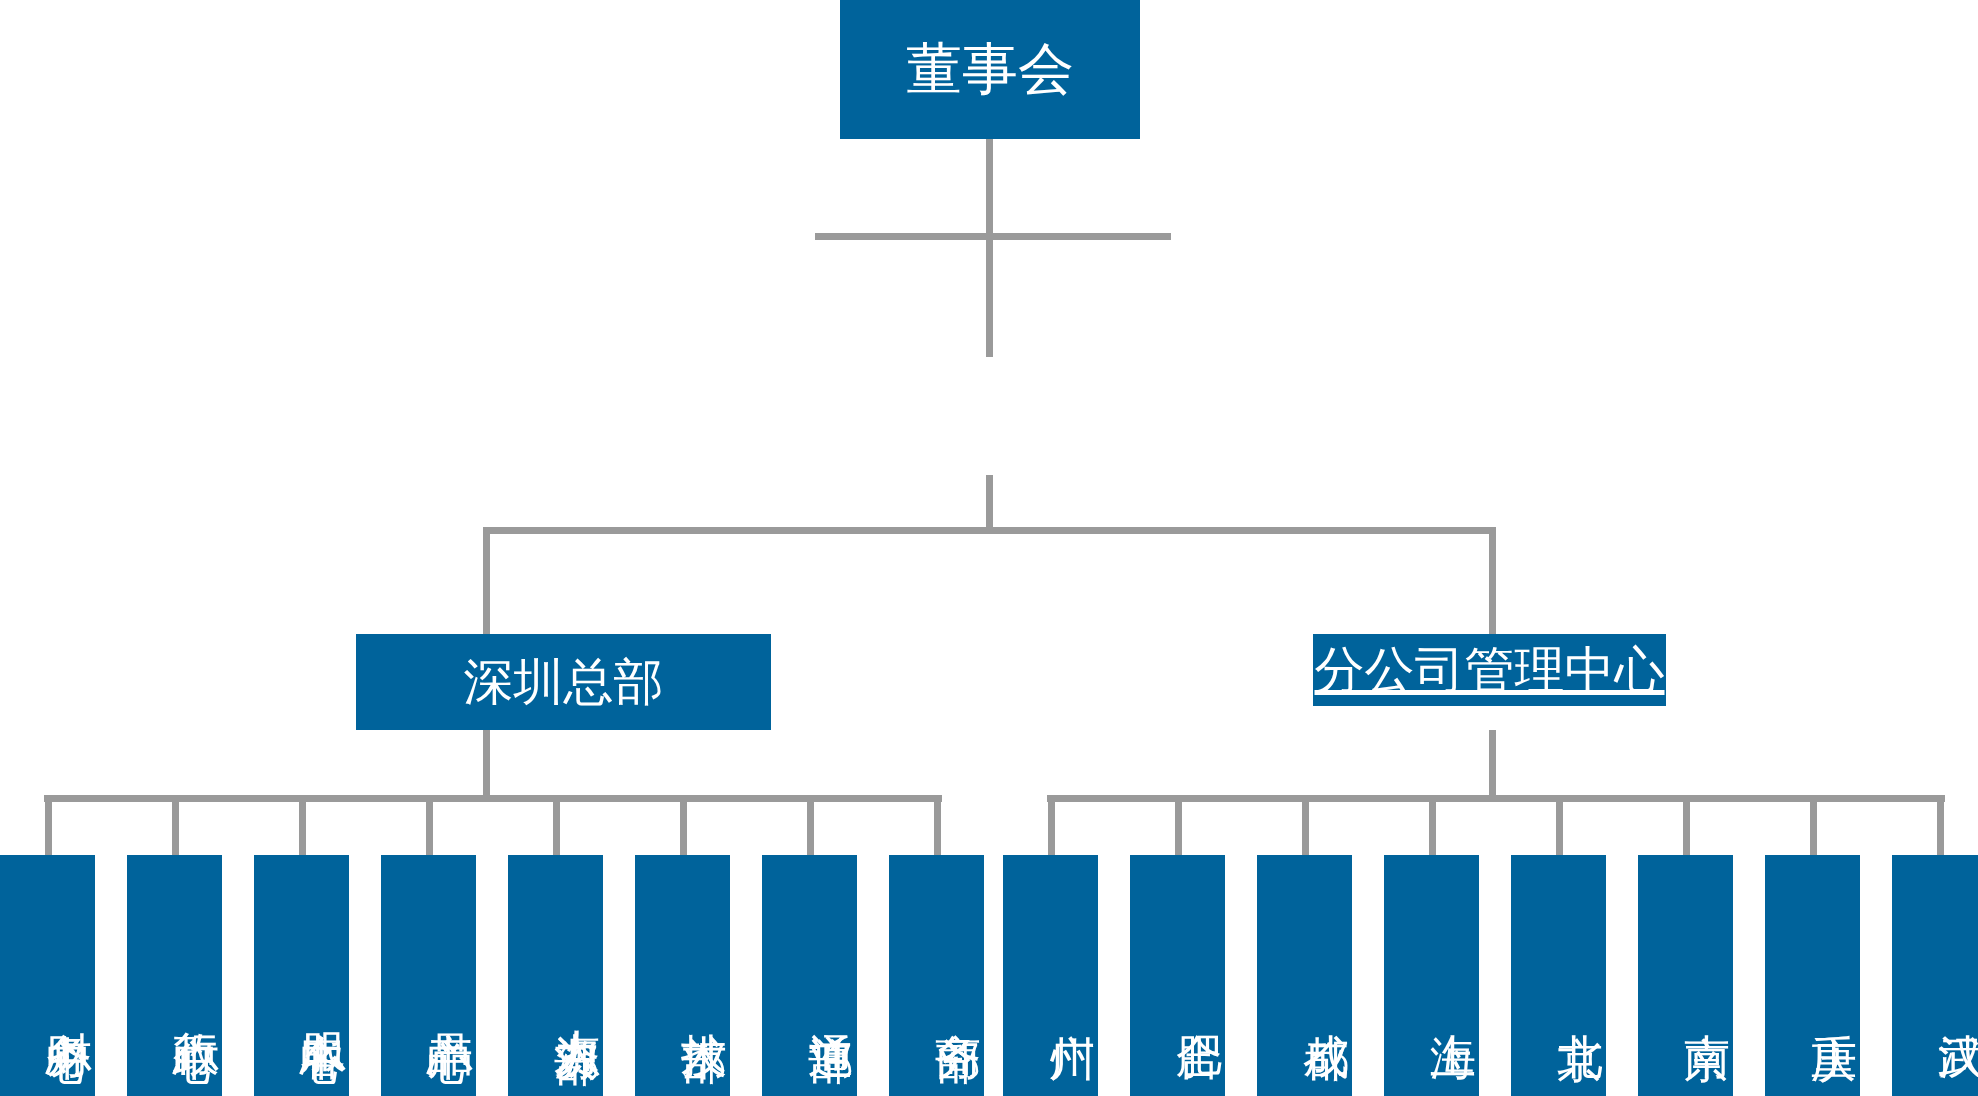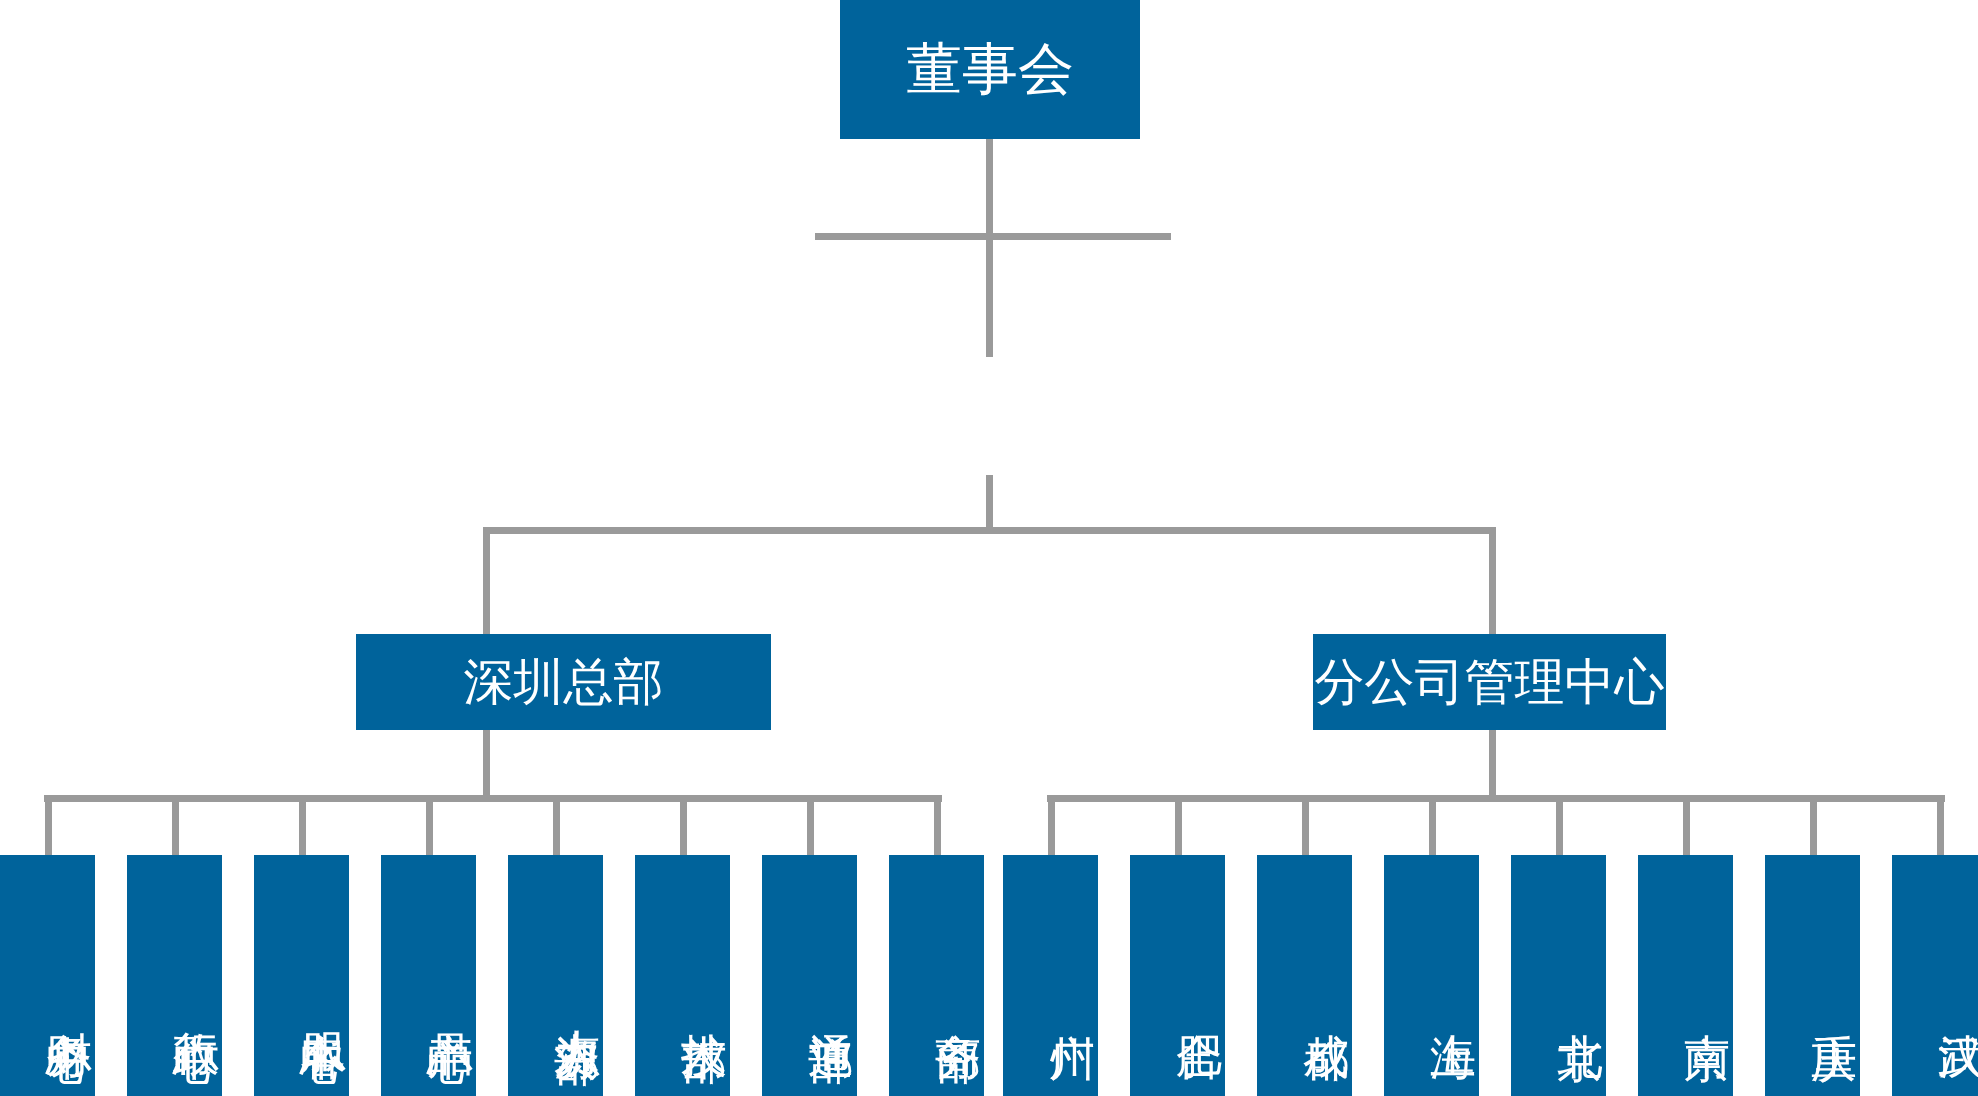--- a/index.html
+++ b/index.html
@@ -62,21 +62,21 @@
       <div class="edge vl" style="left: 1936.5px; top: 795px; height: 64px;"></div>
     </div>
 
   <div class="node h" style="left:840px;top:0px;width:300px;height:139px;">董事会</div>
 
 
 
 
   <div class="node h3" style="left:310px;top:634px;width:415px;height:96px;margin-left:46px;">深圳总部</div>
 
-  <div class="node h3" style="left:1313px;top:634px;width:353px;height:96px;">分公司管理中心</div>
+  <div class="node h3" style="left:1313px;top:634px;width:353px;height:72px;text-decoration:underline;">分公司管理中心</div>
 
   <div id="hq-leaves">
       <div class="node v" style="left: 0px; top: 855px; width: 95px; height: 241px;">财务中心</div>
       <div class="node v" style="left: 127px; top: 855px; width: 95px; height: 241px;">行政中心</div>
       <div class="node v" style="left: 254px; top: 855px; width: 95px; height: 241px;">客服中心</div>
       <div class="node v" style="left: 381px; top: 855px; width: 95px; height: 241px;">产品中心</div>
       <div class="node v" style="left: 508px; top: 855px; width: 95px; height: 241px;">人力资源部</div>
       <div class="node v" style="left: 635px; top: 855px; width: 95px; height: 241px;">技术部</div>
       <div class="node v" style="left: 762px; top: 855px; width: 95px; height: 241px;">通道部</div>
       <div class="node v" style="left: 889px; top: 855px; width: 95px; height: 241px;">商务部</div>

